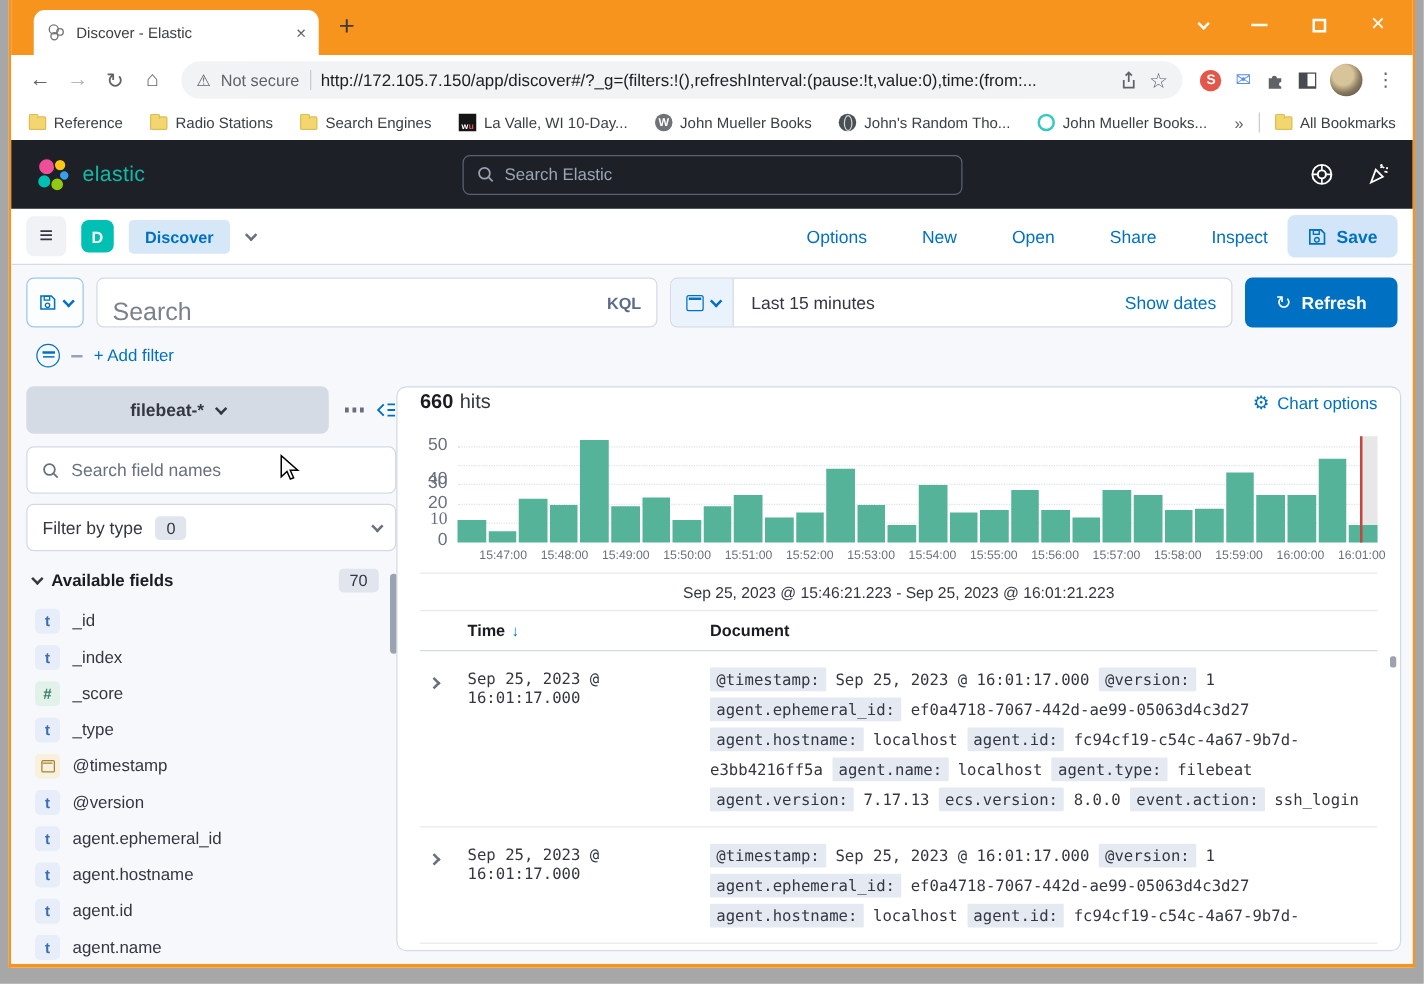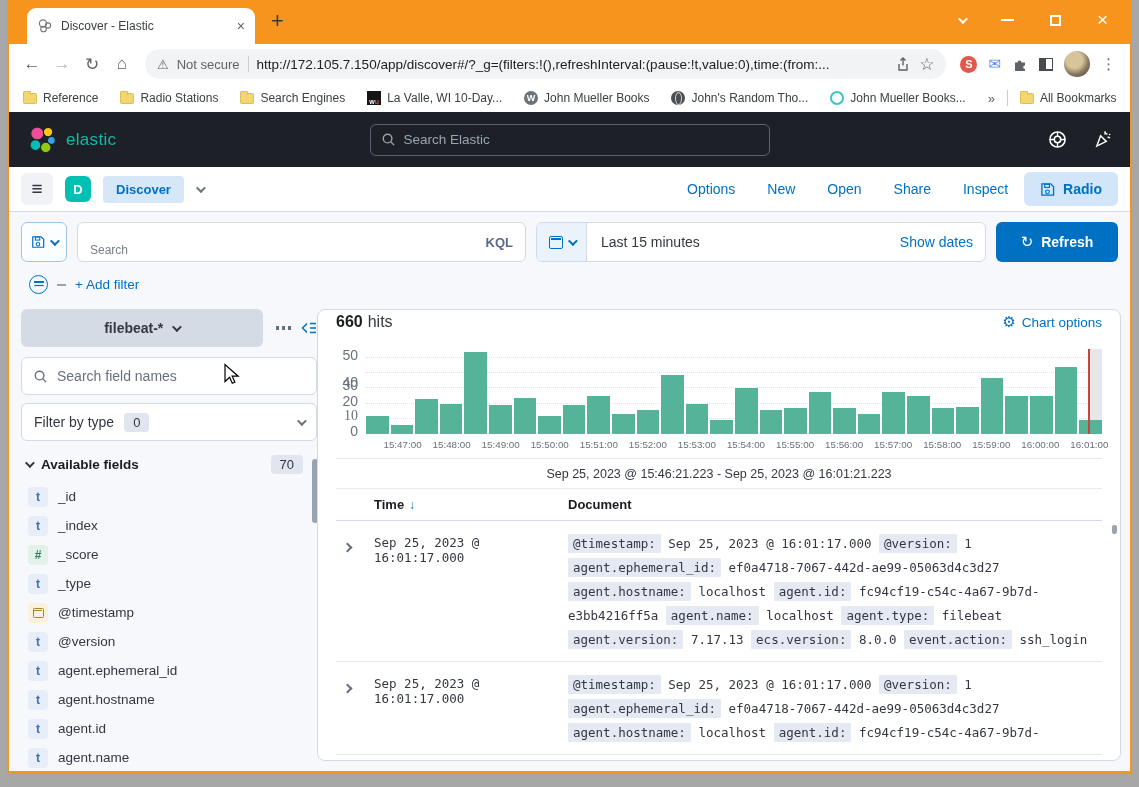--- a/index.html
+++ b/index.html
@@ -69,33 +69,33 @@
   .es-right { margin-left:auto; display:flex; align-items:center; gap:26px; }
 
   
   .app-toolbar { height:45px; background:#fff; border-bottom:1px solid #D3DAE6; display:flex; align-items:center;
     padding:0 12px; gap:12px; flex-shrink:0; }
   .hamburger { width:32px; height:32px; background:#F0F2F6; border-radius:6px; display:flex; align-items:center; justify-content:center;
     font-size:19px; color:#343741; }
   .space-avatar { width:26px; height:26px; background:#00BFB3; border-radius:6px; color:#fff; font-weight:700; font-size:13px;
     display:flex; align-items:center; justify-content:center; }
   .crumb-pill { background:#D6E7F8; color:#0071C2; font-size:13px; font-weight:600; padding:6px 13px; border-radius:4px; }
-  .top-links { margin-left:auto; display:flex; align-items:center; gap:32px; }
+  .top-links { margin-left:auto; display:flex; align-items:center; gap:44px; }
   .top-link { color:#0071C2; font-size:14px; }
   .save-btn { background:#D3E5F8; color:#0071C2; font-size:14px; font-weight:600; height:34px; padding:0 16px;
     border-radius:6px; display:flex; align-items:center; gap:8px; margin-left:4px; }
 
   
   .query-section { background:#F7F8FC; padding:10px 12px 0; flex-shrink:0; }
   .query-row { display:flex; gap:10px; }
   .qsave { width:46px; height:40px; border:1px solid #9FC6E8; background:#FBFDFF; border-radius:6px;
     display:flex; align-items:center; justify-content:center; gap:5px; color:#0071C2; }
   .qinput { flex:1; height:40px; background:#fff; border:1px solid #D3DAE6; border-radius:6px;
     display:flex; align-items:center; padding:0 12px; gap:10px; min-width:0; }
-  .qinput-ph { flex:1; color:#7A808C; font-size:12px;margin-top:16px; }
+  .qinput-ph { flex:1; color:#7A808C; font-size:20px;margin-top:16px; }
   .kql { color:#5B6A87; font-size:13px; font-weight:600; }
   .qdate { width:450px; height:40px; background:#fff; border:1px solid #D3DAE6; border-radius:6px;
     display:flex; align-items:center; overflow:hidden; }
   .qdate-btn { width:50px; align-self:stretch; background:#EAF2FB; border-right:1px solid #D3DAE6;
     display:flex; align-items:center; justify-content:center; gap:5px; }
   .cal { width:14px; height:13px; border:1.6px solid #0071C2; border-radius:2px; position:relative; }
   .cal::before { content:""; position:absolute; left:1px; right:1px; top:1.5px; height:1.6px; background:#0071C2; }
   .qdate-val { flex:1; padding:0 14px; font-size:14px; color:#343741; }
   .show-dates { color:#0071C2; font-size:14px; padding:0 12px; white-space:nowrap; }
   .refresh-btn { width:122px; height:40px; background:#0071C2; border-radius:6px; color:#fff; font-size:14px; font-weight:600;
@@ -310,21 +310,21 @@
       <span class="top-link">Open</span>
       <span class="top-link">Share</span>
       <span class="top-link">Inspect</span>
     </span>
     <span class="save-btn">
       <svg width="15" height="15" viewBox="0 0 16 16">
         <path d="M2 2h9.5L14.5 5v9H2z" fill="none" stroke="#0071C2" stroke-width="1.4"></path>
         <rect x="5" y="2.4" width="5" height="3.4" fill="none" stroke="#0071C2" stroke-width="1.2"></rect>
         <circle cx="8" cy="10.5" r="2" fill="none" stroke="#0071C2" stroke-width="1.2"></circle>
       </svg>
-      <span>Radio</span>
+      <span>Save</span>
     </span>
   </div>
 
   <div class="query-section">
     <div class="query-row">
       <span class="qsave">
         <svg width="14" height="14" viewBox="0 0 16 16">
           <path d="M2 2h9.5L14.5 5v9H2z" fill="none" stroke="#0071C2" stroke-width="1.4"></path>
           <rect x="5" y="2.4" width="5" height="3.4" fill="none" stroke="#0071C2" stroke-width="1.2"></rect>
           <circle cx="8" cy="10.5" r="2" fill="none" stroke="#0071C2" stroke-width="1.2"></circle>

